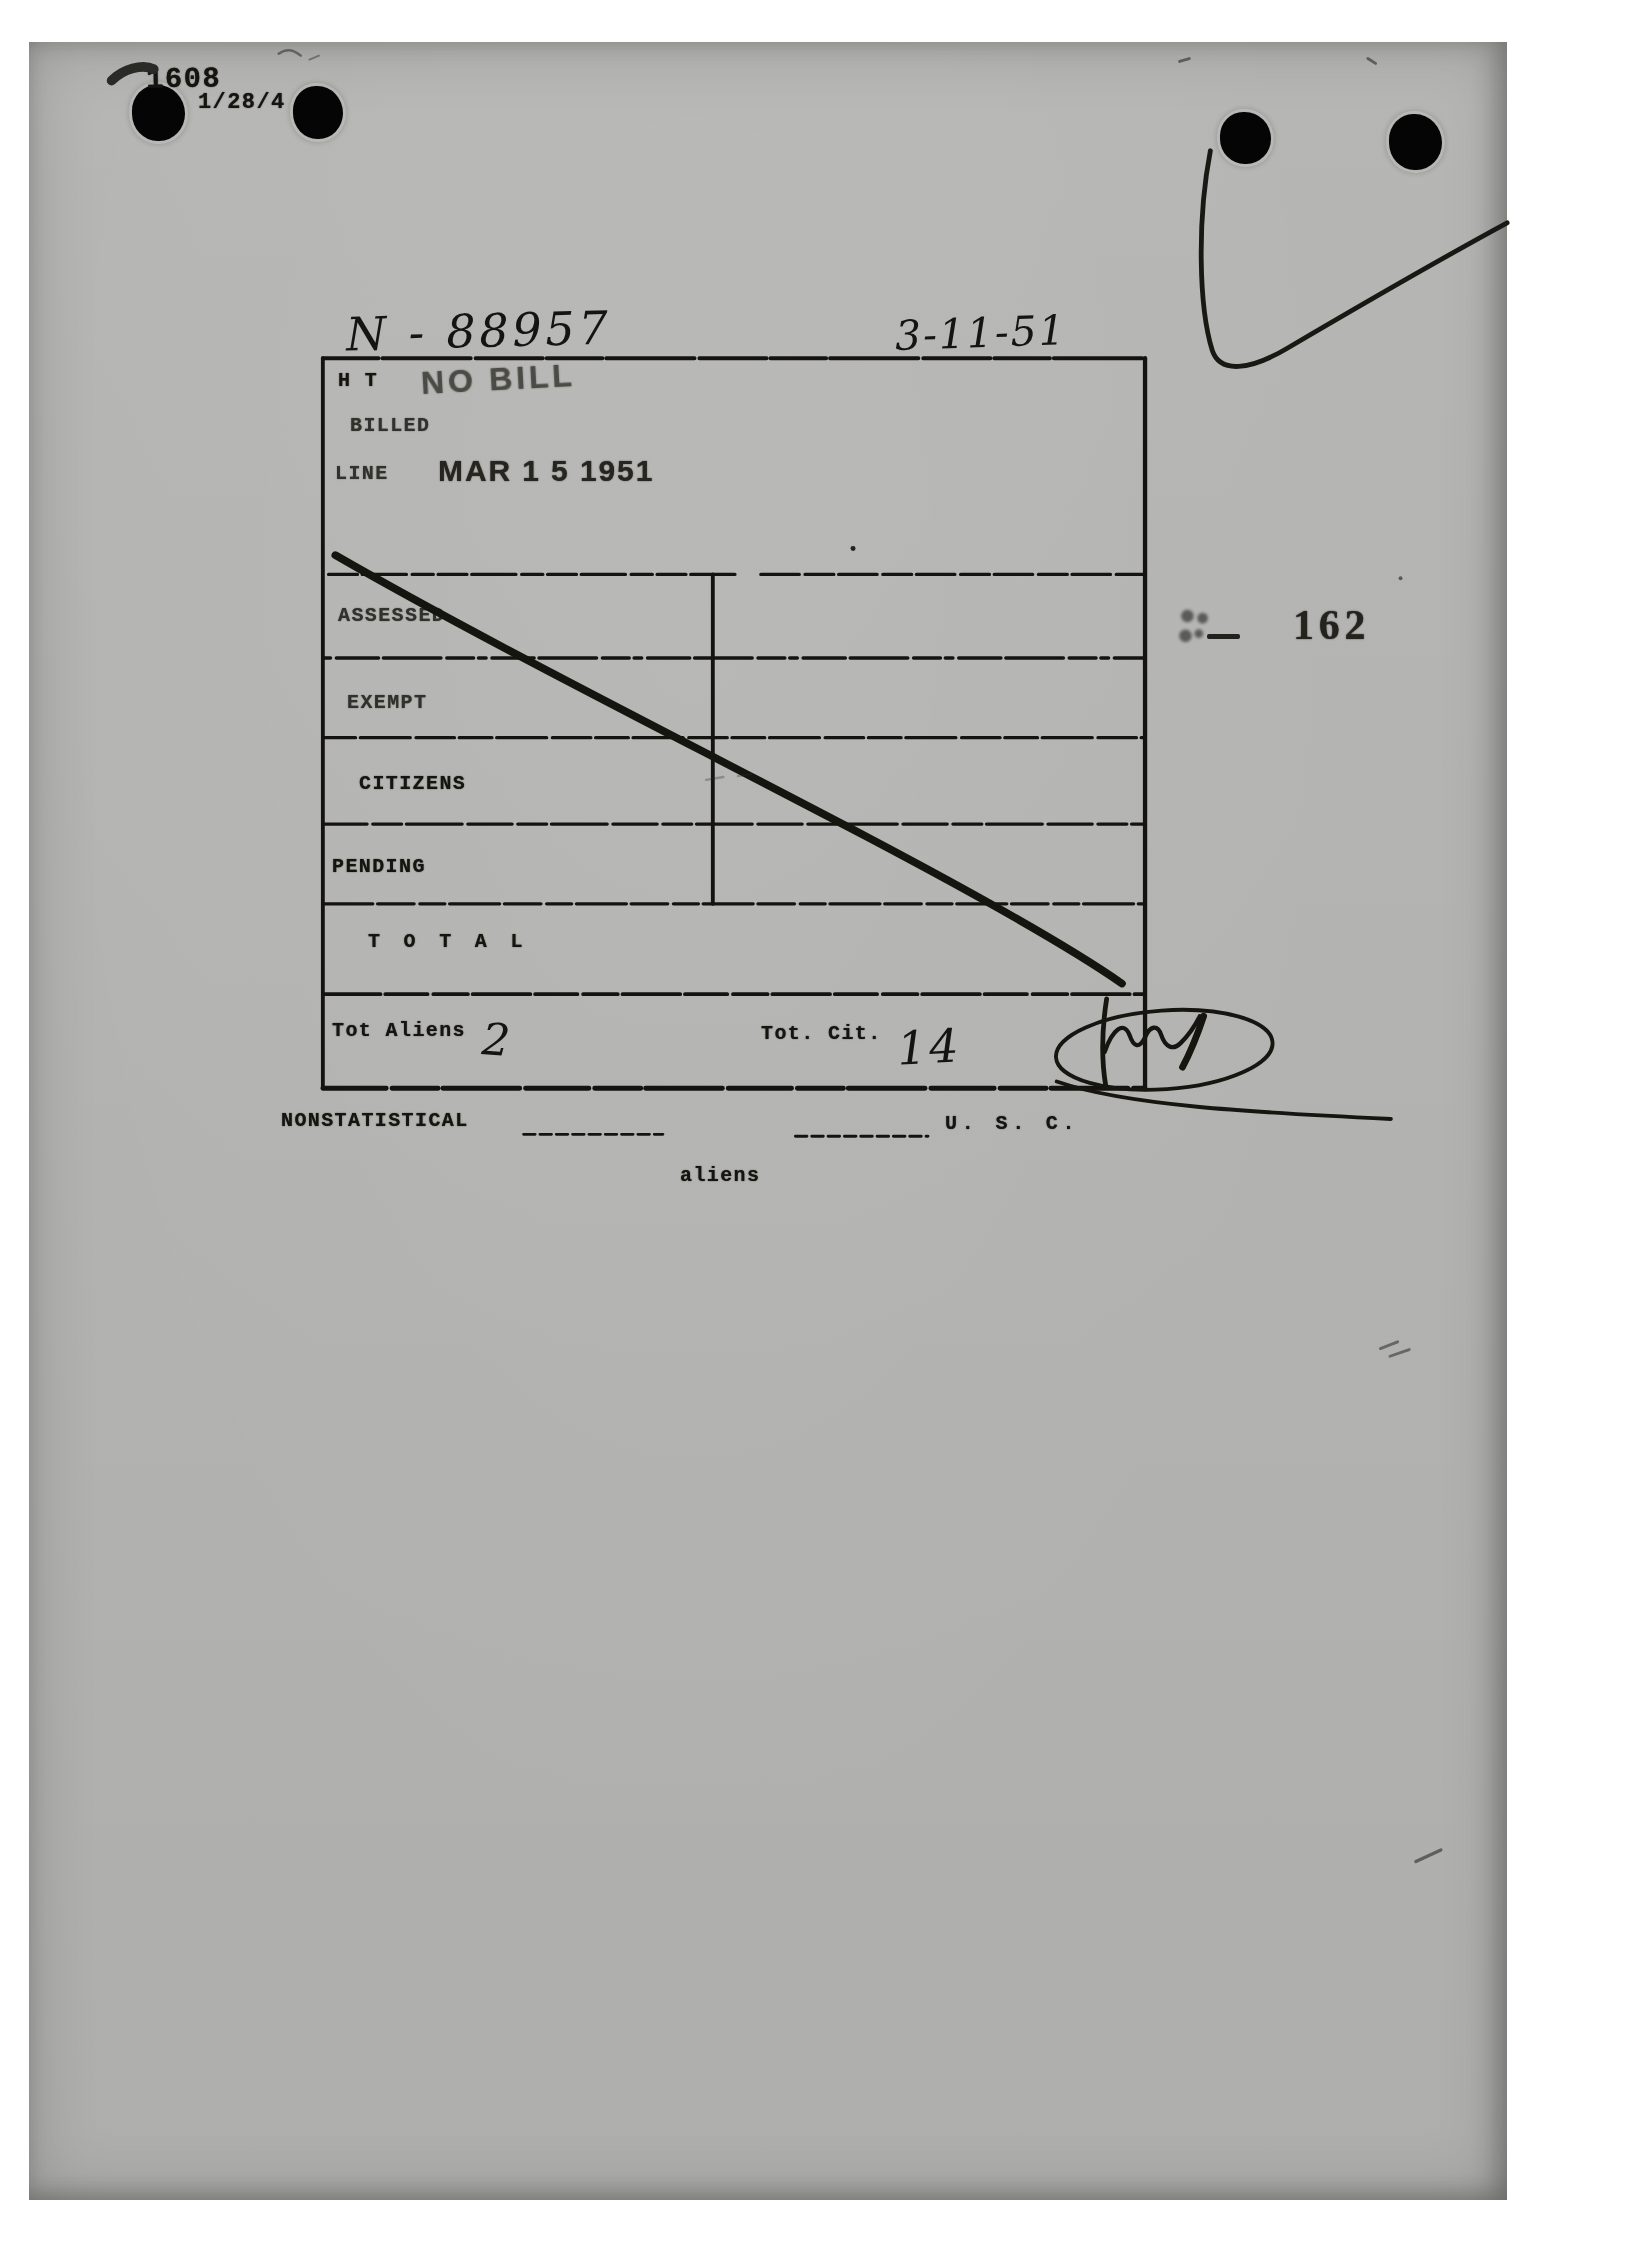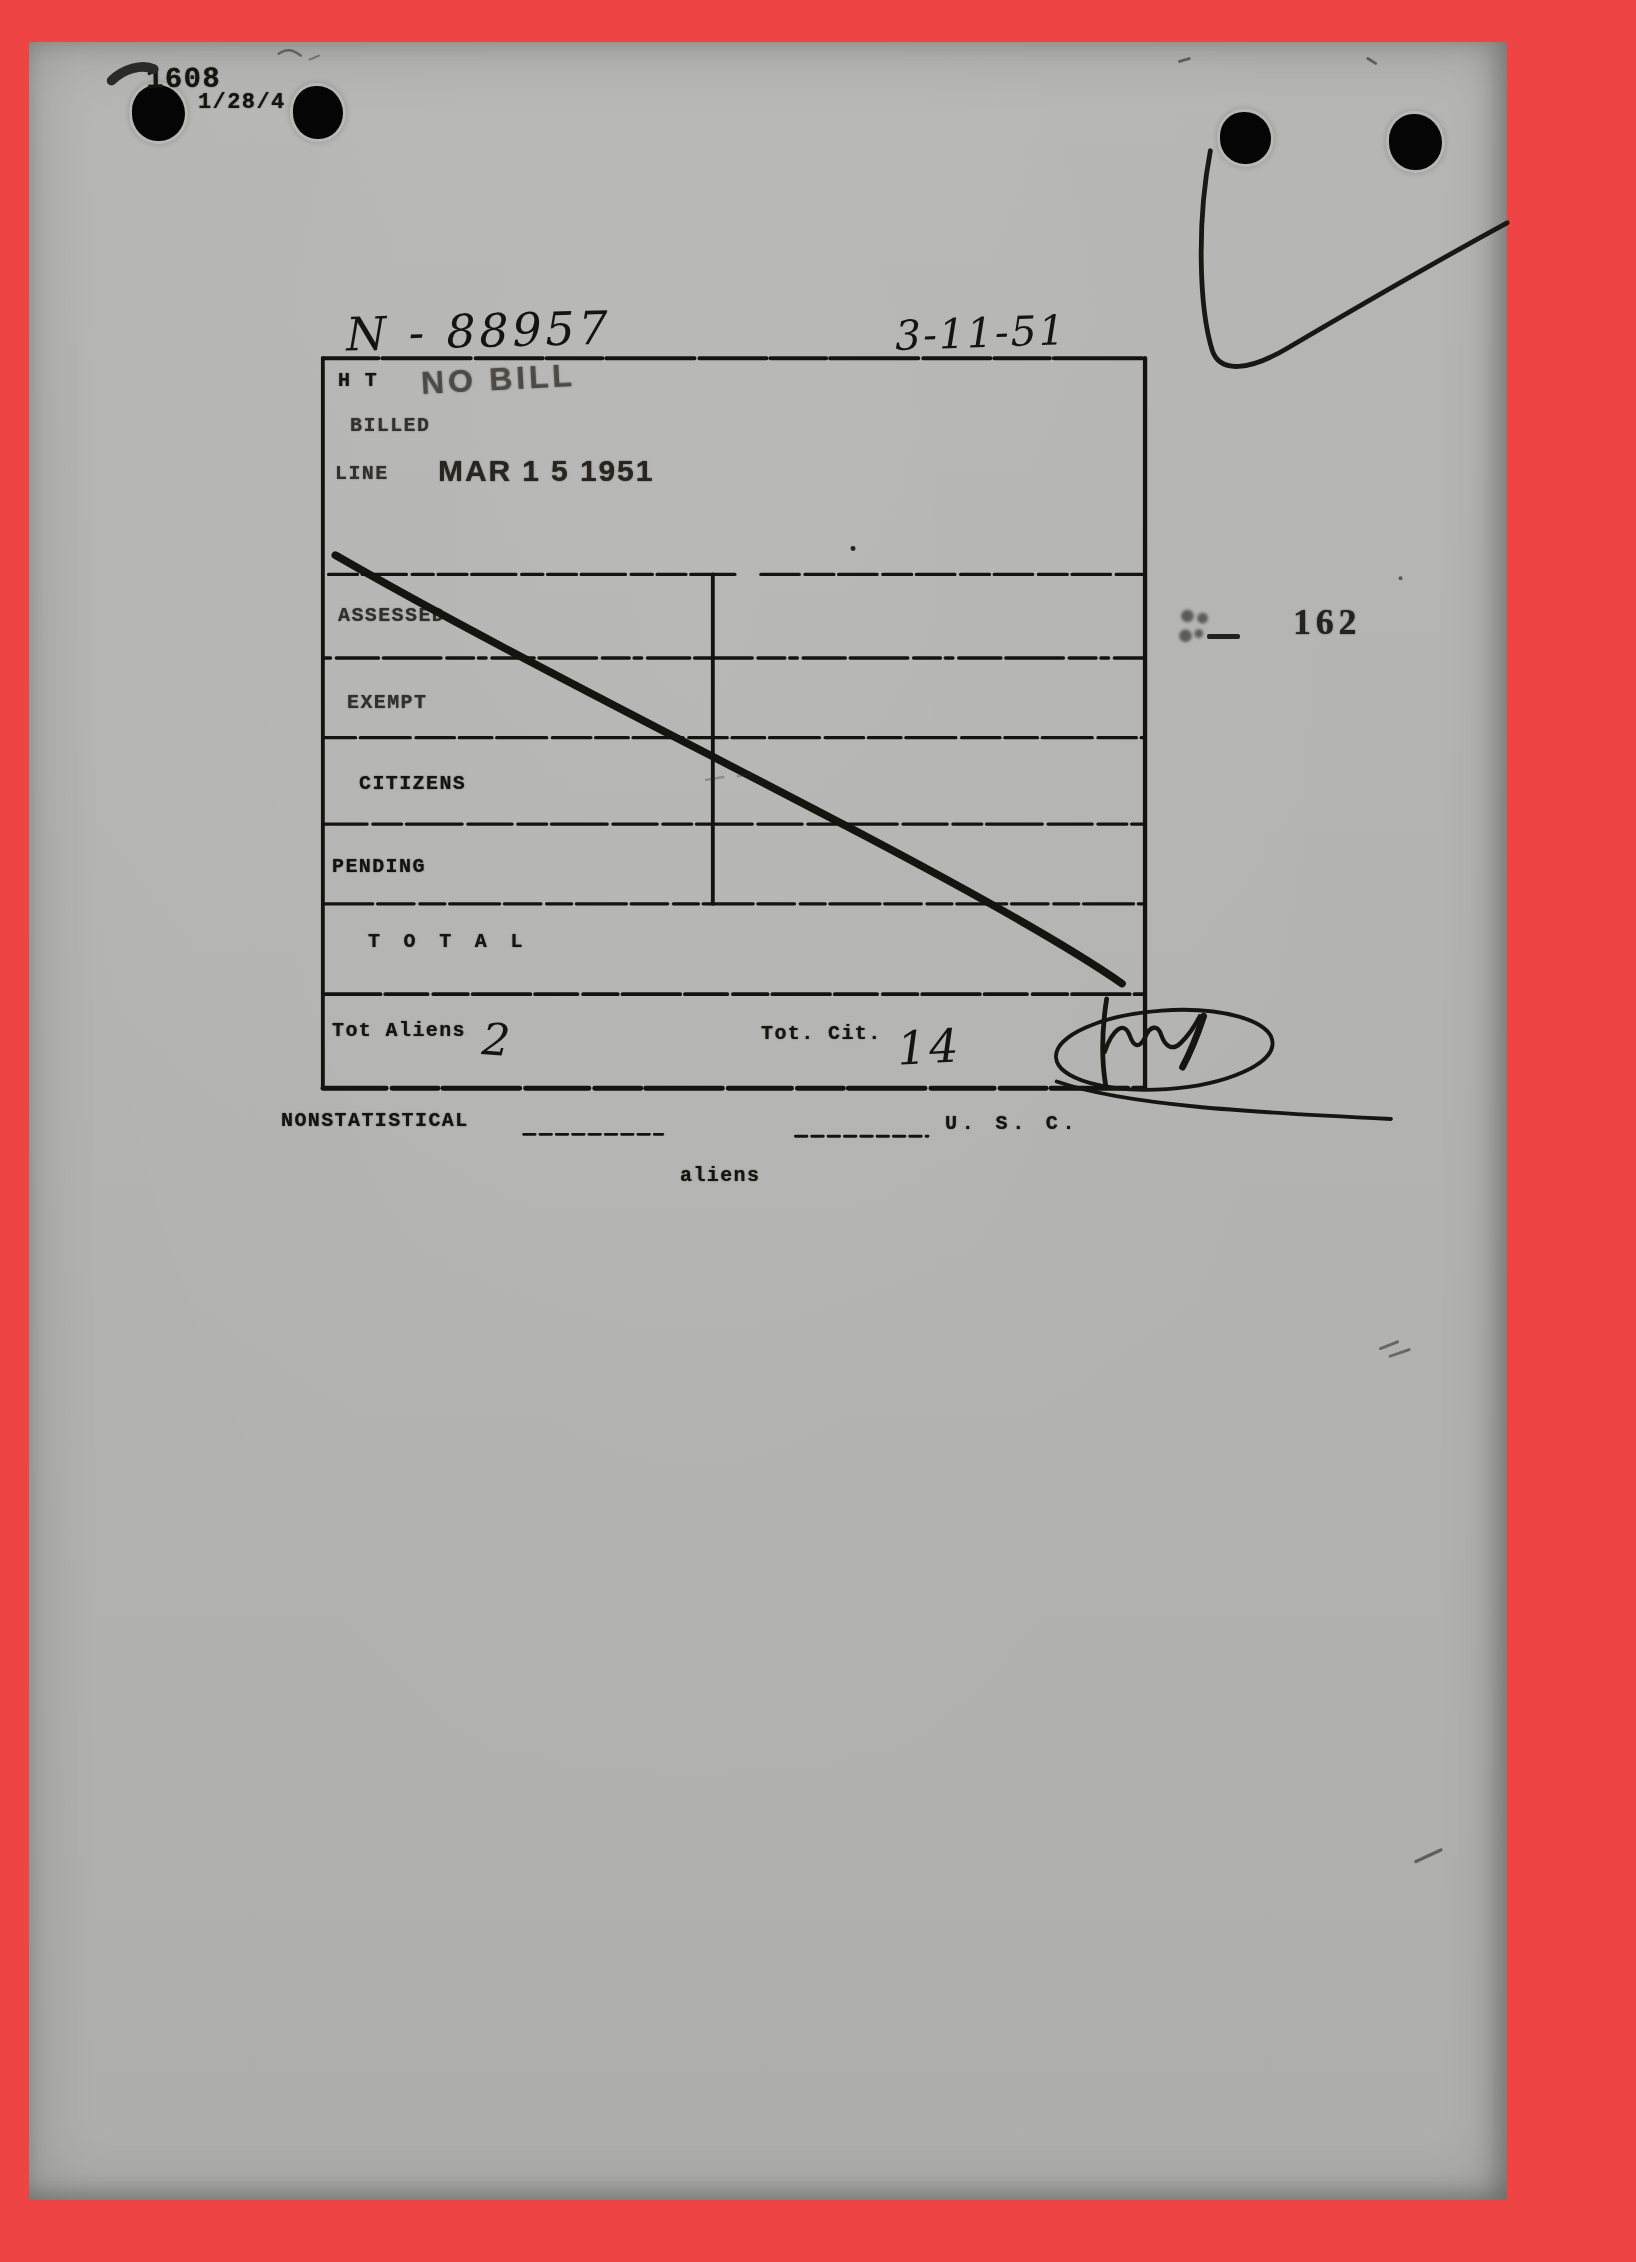--- a/index.html
+++ b/index.html
@@ -1,17 +1,17 @@
 <!DOCTYPE html>
 <html><head>
 <meta charset="utf-8">
 <style>
   html,body{margin:0;padding:0;background:#060606;}
   #canvas{
-    position:relative;width:1636px;height:2262px;background:#ef4444;overflow:hidden;
+    position:relative;width:1636px;height:2262px;background:#ffffff;overflow:hidden;
     font-family:"Liberation Sans",sans-serif;
   }
   #paper{
     position:absolute;left:29px;top:42px;width:1478px;height:2158px;
     background:
       radial-gradient(ellipse at 45% 25%, rgba(255,255,255,0.05), rgba(255,255,255,0) 62%),
       linear-gradient(180deg,#b6b6b4 0%,#b3b3b1 45%,#aeaeac 100%);
     box-shadow: inset 0 0 67px rgba(0,0,0,0.18), inset -13.4px 0 23px rgba(0,0,0,0.18), inset 0 -9.6px 19px rgba(0,0,0,0.12);
   }
   .abs{position:absolute;white-space:nowrap;}
@@ -75,21 +75,21 @@
   <div class="typed" style="left:332px;top:855px;">PENDING</div>
   <div class="typed" style="left:368px;top:930px;letter-spacing:5.8px;">T O T A L</div>
 
   <div class="typed" style="left:332px;top:1019px;">Tot Aliens</div>
   <div class="hand" style="left:482px;top:1014px;font-size:44px;transform:rotate(4deg);">2</div>
   <div class="typed" style="left:761px;top:1022px;">Tot. Cit.</div>
   <div class="hand" style="left:897px;top:1020px;font-size:46px;transform:rotate(-3deg);letter-spacing:2.9px;">14</div>
 
   <div class="ink-blob" style="left:1176px;top:605px;"></div>
   <div class="abs" style="left:1207px;top:634px;width:33px;height:4.8px;background:#21211d;border-radius:1.9px;"></div>
-  <div class="abs" style="left:1293px;top:601px;font-family:'Liberation Serif','DejaVu Serif',serif;font-weight:700;font-size:36px;color:#24231e;letter-spacing:4.8px;text-shadow:0 0 1.5px rgba(30,29,24,0.9);">162</div>
+  <div class="abs" style="left:1293px;top:601px;font-family:'Liberation Serif','DejaVu Serif',serif;font-weight:700;font-size:42px;color:#24231e;letter-spacing:4.8px;text-shadow:0 0 1.5px rgba(30,29,24,0.9);">162</div>
 
   <div class="typed" style="left:281px;top:1109px;">NONSTATISTICAL</div>
   <div class="typed" style="left:680px;top:1164px;">aliens</div>
   <div class="typed" style="left:945px;top:1112px;letter-spacing:4.8px;">U. S. C.</div>
 
   <svg class="overlay" width="1636" height="2262" viewBox="0 0 1703 2355">
     <g stroke="#14130f" fill="none" stroke-linecap="round">
 
       <path d="M336,373 H1192" stroke-width="4" stroke-dasharray="58 4 92 5 70 4"></path>
       <path d="M336,373 V1133" stroke-width="4"></path>

